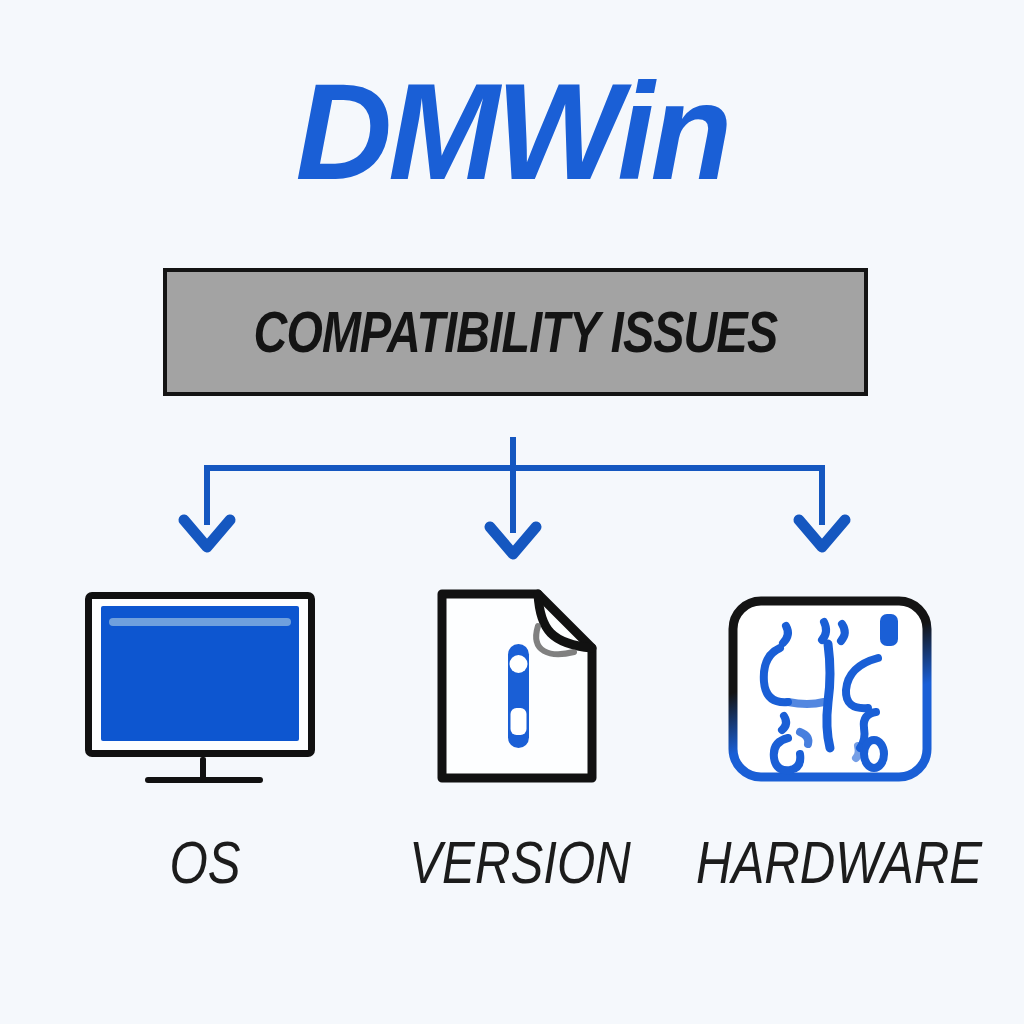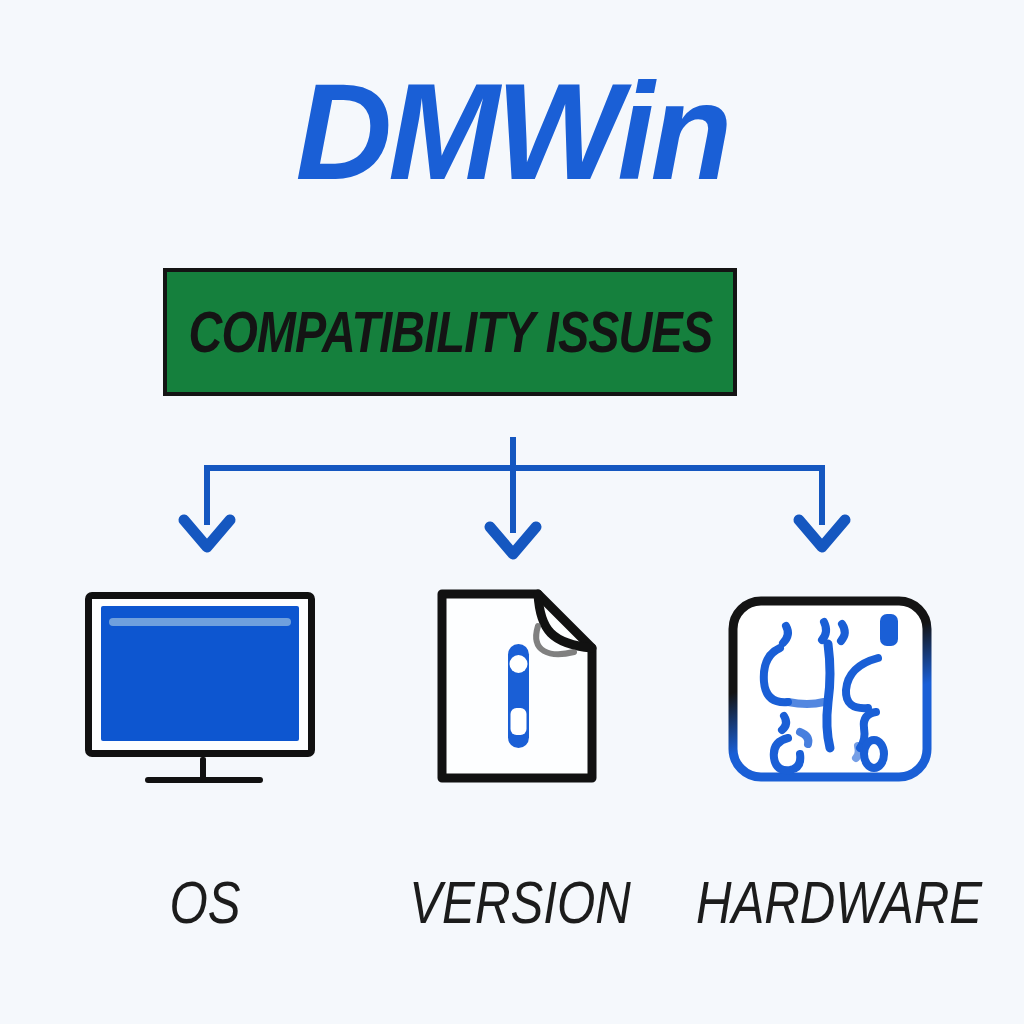--- a/index.html
+++ b/index.html
@@ -27,23 +27,23 @@
     font-size: 138px;
     font-weight: 700;
     letter-spacing: -4px;
     transform: scaleX(0.97);
     line-height: 1;
   }
 
   .issues-box {
     position: absolute;
     left: 163px; top: 268px;
-    width: 574px; height: 128px;
+    width: 705px; height: 128px;
     border: 4px solid var(--ink);
-    background: #15803d;
+    background: #a3a3a3;
     display: flex; align-items: center; justify-content: center;
   }
   .issues-box .label {
     color: var(--ink);
     font-size: 57px;
     font-weight: 700;
     letter-spacing: -1px;
     transform: scaleX(0.82);
     white-space: nowrap;
   }
@@ -77,21 +77,21 @@
   }
   .monitor-stand-base {
     position: absolute; left: 145px; top: 777px; width: 118px; height: 6px;
     background: #111; border-radius: 3px;
   }
 
   .doc-icon { position: absolute; left: 434px; top: 586px; }
   .chip-icon { position: absolute; left: 728px; top: 596px; }
   .chip-icon svg { filter: blur(0.3px); }
 
-  .branch-labels { position: absolute; left: 0; top: 828px; width: 1024px; height: 80px; margin-top: 40px; }
+  .branch-labels { position: absolute; left: 0; top: 828px; width: 1024px; height: 80px; }
   .branch-label {
     position: absolute;
     top: 0;
     color: #1c1c1c;
     font-size: 60px;
     font-weight: 400;
     transform: translateX(-50%) scaleX(0.82);
     white-space: nowrap;
     letter-spacing: 0px;
   }

